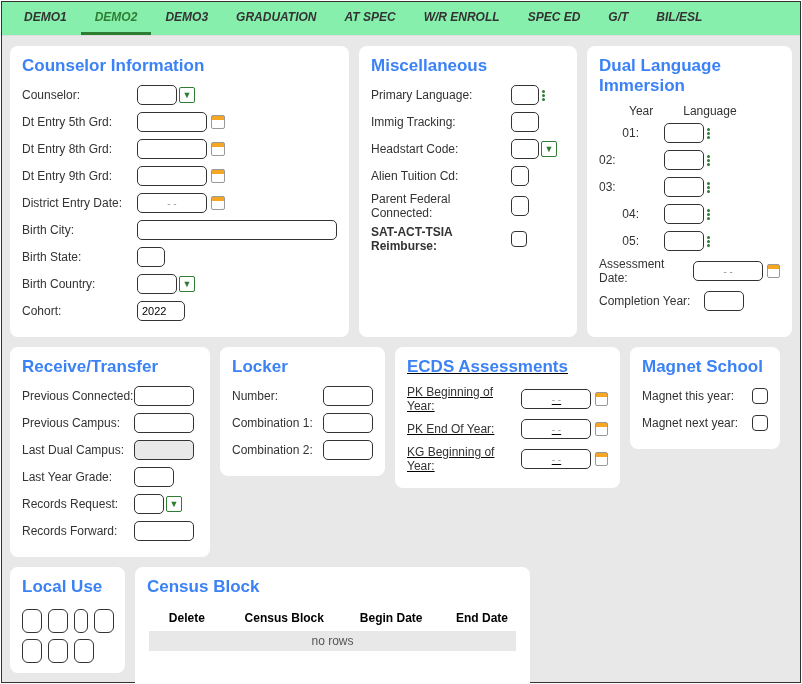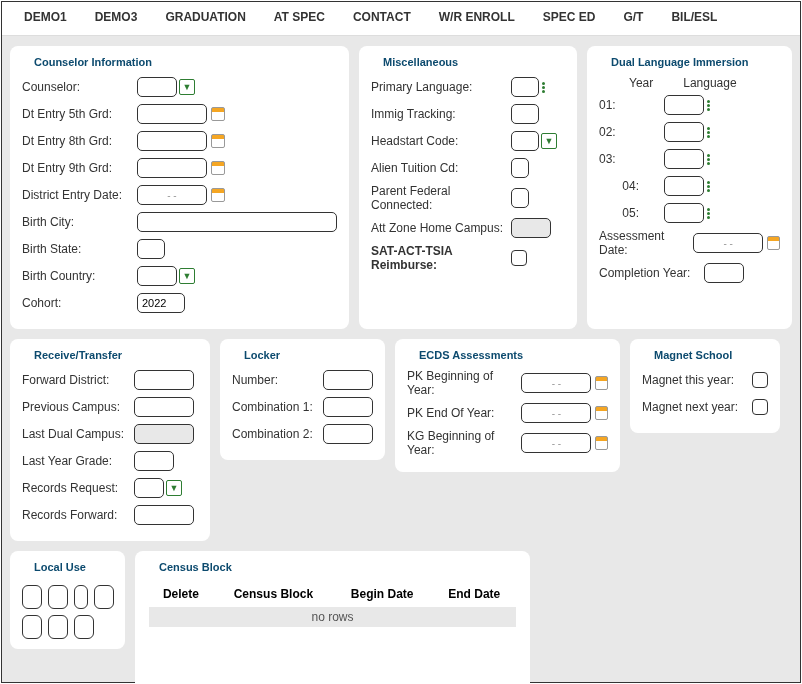--- a/index.html
+++ b/index.html
@@ -14,51 +14,51 @@
 .frame {
   border: 1px solid #333;
   width: 800px;
   height: 682px;
   margin: 1px;
   background: #e8e8e8;
   padding: 6px 8px;
   position: relative;
 }
 .tabs {
-  background: #ffffff;
+  background: #86efac;
   display: flex;
   gap: 0;
   border-bottom: 1px solid #ddd;
   margin: -6px -8px 10px -8px;
   padding: 0 8px;
+  font-style: italic;
 }
 .tab {
   padding: 8px 14px;
   font-weight: bold;
   font-size: 12px;
   color: #333;
   cursor: pointer;
   border-bottom: 3px solid transparent;
 }
 .tab.active {
   color: #2e7d32;
   border-bottom-color: #2e7d32;
 }
 .panel {
   background: #fff;
   border-radius: 8px;
   padding: 10px 12px;
   margin-bottom: 10px;
 }
 .panel h3 {
-  color: #0c4a6e;
-  font-size: 11px;
+  color: #3b82f6;
+  font-size: 17px;
   font-weight: bold;
   margin-bottom: 8px;
-  margin-left: 12px;
 }
 .row { display: flex; align-items: center; margin-bottom: 5px; min-height: 22px;}
 .row label { color: #333; font-size: 12px; }
 .input, .input-sm, .input-xs, .input-md, .input-lg, .input-date {
   border: 1.5px solid #333;
   border-radius: 5px;
   height: 20px;
   padding: 0 4px;
   font-size: 11px;
   background:#fff;
@@ -91,34 +91,34 @@
   width:16px; height:16px; border:1.5px solid #333; border-radius:4px;
   display:inline-block; cursor:pointer; background:#fff;
 }
 .cols { display:flex; gap:10px; align-items:flex-start; }
 .grid-top { display:flex; gap:10px; }
 .localbox {
   display:flex; flex-wrap:wrap; gap:6px; width:100px; padding-top:4px;
 }
 .localbox .chk { width:20px; height:24px; border-radius:6px;}
 .census-table { width:100%; font-size:12px; }
-.census-table th { text-align:center; padding:4px 8px; font-weight:bold;}
+.census-table th { text-align:right; padding:4px 8px; font-weight:bold;}
 .norows { background:#e8e8e8; text-align:center; padding:3px; color:#555;}
 .dli-head { display:flex; gap:30px; font-size:12px; color:#333; margin-left:30px; margin-bottom:4px;}
 </style>
 </head>
 <body>
 
 <div class="frame">
   <div class="tabs">
     <div class="tab">DEMO1</div>
+    <div class="tab active">DEMO2</div>
     <div class="tab">DEMO3</div>
     <div class="tab">GRADUATION</div>
     <div class="tab">AT SPEC</div>
-    <div class="tab">CONTACT</div>
     <div class="tab">W/R ENROLL</div>
     <div class="tab">SPEC ED</div>
     <div class="tab">G/T</div>
     <div class="tab">BIL/ESL</div>
   </div>
 
   <div class="grid-top">
 
     <div class="panel" style="width:340px;">
       <h3>Counselor Information</h3>
@@ -186,39 +186,35 @@
         <input class="input-xs" style="">
           <span class="dd">▼</span>
         </div>
       <div class="row">
           <label style="width:140px">Alien Tuition Cd:</label>
         <input class="input-xs" style="width: 18px;">
         </div>
       <div class="row">
           <label style="width:140px">Parent Federal Connected:</label>
         <input class="input-xs" style="width: 18px;">
-        </div>
-      <div class="row">
-          <label style="width:140px">Att Zone Home Campus:</label>
-        <input class="input-sm readonly" style="">
         </div>
       <div class="row">
           <label style="width:140px;font-weight:bold">SAT-ACT-TSIA Reimburse:</label>
         <span class="chk"></span>
         </div>
     </div>
 
     <div class="panel" style="width:205px;">
       <h3>Dual Language Immersion</h3>
       <div class="dli-head">
         <span>Year</span>
         <span>Language</span>
       </div>
       <div class="row">
-          <label style="width:40px;margin-right:25px">01:</label>
+          <label style="width:40px;text-align:right;margin-right:25px">01:</label>
         <input class="input-sm" style="">
           <span class="dots">
             <span></span>
             <span></span>
             <span></span>
           </span>
         </div>
       <div class="row">
           <label style="width:40px;margin-right:25px">02:</label>
         <input class="input-sm" style="">
@@ -264,21 +260,21 @@
           <label style="width:105px">Completion Year:</label>
         <input class="input-sm" style="">
         </div>
     </div>
   </div>
 
   <div class="cols">
     <div class="panel" style="width:200px;">
       <h3>Receive/Transfer</h3>
       <div class="row">
-          <label style="width:112px">Forward District:</label>
+          <label style="width:112px">Previous Connected:</label>
           <input class="input-md" style="">
         </div>
       <div class="row">
           <label style="width:112px">Previous Campus:</label>
           <input class="input-md" style="">
         </div>
       <div class="row">
           <label style="width:112px">Last Dual Campus:</label>
           <input class="input-md readonly" style="">
         </div>
@@ -306,21 +302,21 @@
       <div class="row">
           <label style="width:95px">Combination 1:</label>
           <input class="input-sm" style="width: 50px;">
         </div>
       <div class="row">
           <label style="width:95px">Combination 2:</label>
           <input class="input-sm" style="width: 50px;">
         </div>
     </div>
 
-    <div class="panel" style="width:225px;">
+    <div class="panel" style="width:225px;text-decoration:underline;">
       <h3>ECDS Assessments</h3>
       <div class="row">
           <label style="width:130px">PK Beginning of Year:</label>
           <input class="input-date" value="- -" style="">
           <span class="cal"></span>
         </div>
       <div class="row">
           <label style="width:130px">PK End Of Year:</label>
           <input class="input-date" value="- -" style="">
           <span class="cal"></span>

